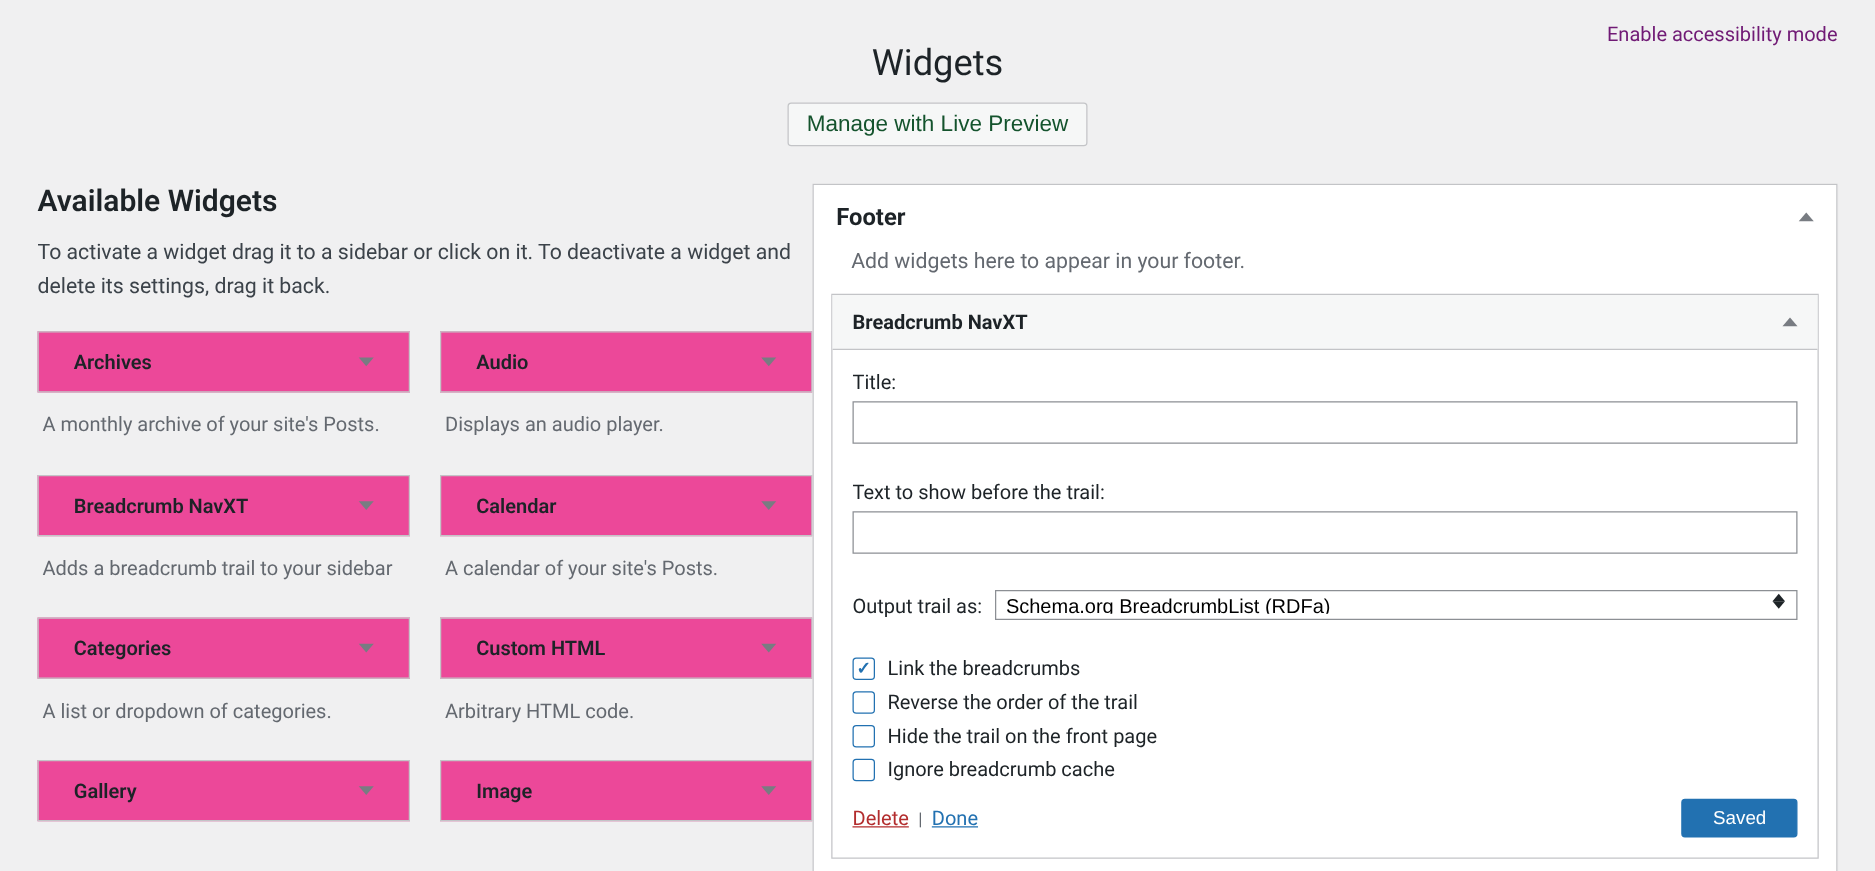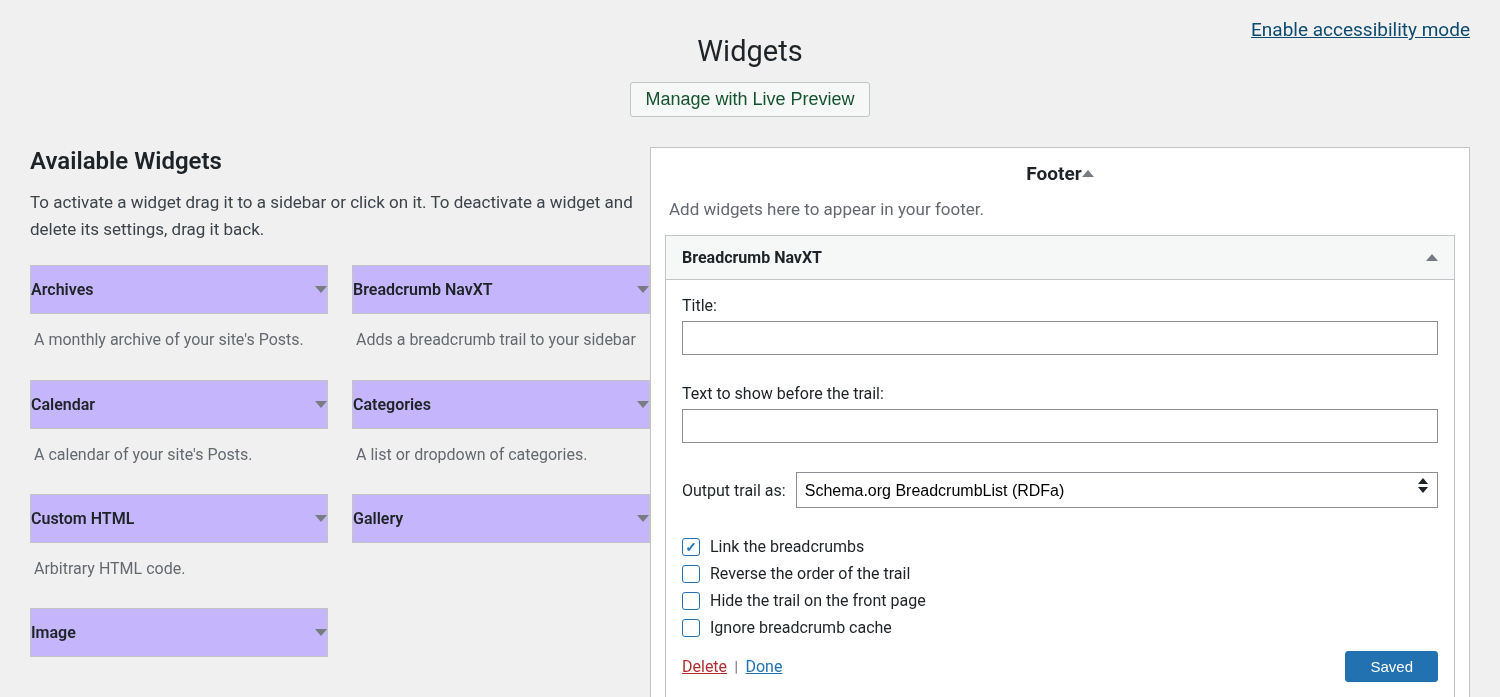--- a/index.html
+++ b/index.html
@@ -6,71 +6,71 @@
   body {
     font-family: -apple-system, BlinkMacSystemFont, "Segoe UI", Roboto, sans-serif;
     background: #f0f0f1;
     color: #1d2327;
     font-size: 14px;
     width: 1500px;
   }
   .wrap { padding: 10px 30px 30px 30px; position: relative; }
   .top-link {
     position: absolute; top: 18px; right: 30px;
-    color: #0c4a6e; text-decoration: underline; font-size: 19px;
+    color: #701a75; font-size: 16px;
   }
   .page-header { display: flex; align-items: center; gap: 14px; margin: 24px 0 30px 0; flex-direction: column; }
   .page-title { font-size: 29px; font-weight: 400; color: #1d2327; }
   .preview-btn {
     background: #f6f7f7; border: 1px solid #c3c4c7; color: #14532d;
     padding: 6px 14px; border-radius: 3px; font-size: 18px; cursor: pointer;
   }
   .columns { display: flex; }
   .left-col { width: 620px; }
   .right-col { flex: 1; }
 
   .section-title { font-size: 24px; font-weight: 600; margin-bottom: 14px; }
   .section-desc { font-size: 17px; color: #3c434a; line-height: 1.6; margin-bottom: 22px; }
 
   .widget-grid { display: grid; grid-template-columns: 1fr 1fr; gap: 18px 24px; }
   .widget-cell { }
   .widget-header {
-    background: #c4b5fd; border: 1px solid #c3c4c7;
-    padding: 14px 0; display: flex; justify-content: space-between; align-items: center;
+    background: #ec4899; border: 1px solid #c3c4c7;
+    padding: 14px 28px; display: flex; justify-content: space-between; align-items: center;
     cursor: move;
   }
   .widget-header .name { font-weight: 600; font-size: 16px; }
   .caret {
     width: 0; height: 0; border-left: 6px solid transparent; border-right: 6px solid transparent;
     border-top: 7px solid #787c82; display: inline-block;
   }
   .caret.up { border-top: none; border-bottom: 7px solid #787c82; }
   .widget-desc { color: #646970; font-size: 16px; padding: 14px 4px 10px 4px; line-height:1.45 }
 
   .sidebar-box {
     background: #fff; border: 1px solid #c3c4c7; box-shadow: 0 1px 1px rgba(0,0,0,.04);
   }
-  .sidebar-head { padding: 14px 18px; display:flex; justify-content:center; align-items:center; }
+  .sidebar-head { padding: 14px 18px; display:flex; justify-content:space-between; align-items:center; }
   .sidebar-head .name { font-size: 19px; font-weight: 700; }
-  .sidebar-desc { padding: 0 18px 16px 18px; color: #646970; font-size: 17px; }
+  .sidebar-desc { padding: 0 18px 16px 30px; color: #646970; font-size: 17px; }
   .widget-inside { margin: 0 14px 14px 14px; border:1px solid #c3c4c7; }
   .widget-inside-head {
     background: #f6f7f7; border-bottom:1px solid #c3c4c7; padding: 12px 16px;
     display:flex; justify-content:space-between; align-items:center;
   }
   .widget-inside-head .name { font-weight:700; font-size:16px; }
   .form-body { padding: 16px; }
   .form-row { margin-bottom: 29px; }
   .form-row.inline { display:flex; align-items:center; gap:10px; }
   .form-label { display:block; font-size:16px; color:#1d2327; margin-bottom:6px; }
   .text-input {
     width:100%; border:1px solid #8c8f94; background:#fff; height:34px; padding:4px 8px; font-size:15px;
   }
   .select {
-    flex:1; border:1px solid #8c8f94; background:#fff; height:36px; padding:4px 8px; font-size:16px;
+    flex:1; border:1px solid #8c8f94; background:#fff; height:24px; padding:4px 8px; font-size:16px;
     appearance:none; -webkit-appearance:none;
   }
   .select-wrap { position:relative; flex:1; display:flex; }
   .select-wrap::after {
     content:""; position:absolute; right:10px; top:50%; transform:translateY(-50%);
     width:0;height:0;border-left:5px solid transparent;border-right:5px solid transparent;
     border-top:6px solid #1d2327;
   }
   .select-wrap::before {
     content:""; position:absolute; right:10px; top:26%; transform:translateY(-50%);
@@ -114,20 +114,27 @@
       <div class="widget-grid" id="widget-grid">
           <div class="widget-cell">
     <div class="widget-header">
       <span class="name">Archives</span>
       <span class="caret"></span>
     </div>
     <div class="widget-desc">A monthly archive of your site's Posts.</div>
           </div>
           <div class="widget-cell">
     <div class="widget-header">
+      <span class="name">Audio</span>
+      <span class="caret"></span>
+    </div>
+    <div class="widget-desc">Displays an audio player.</div>
+          </div>
+          <div class="widget-cell">
+    <div class="widget-header">
       <span class="name">Breadcrumb NavXT</span>
       <span class="caret"></span>
     </div>
     <div class="widget-desc">Adds a breadcrumb trail to your sidebar</div>
           </div>
           <div class="widget-cell">
     <div class="widget-header">
       <span class="name">Calendar</span>
       <span class="caret"></span>
     </div>

